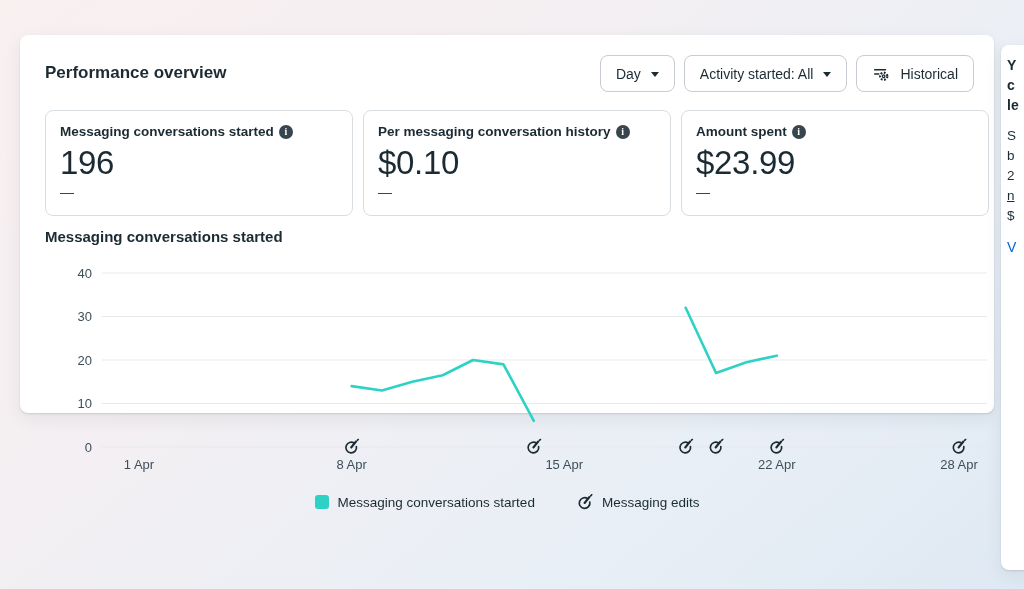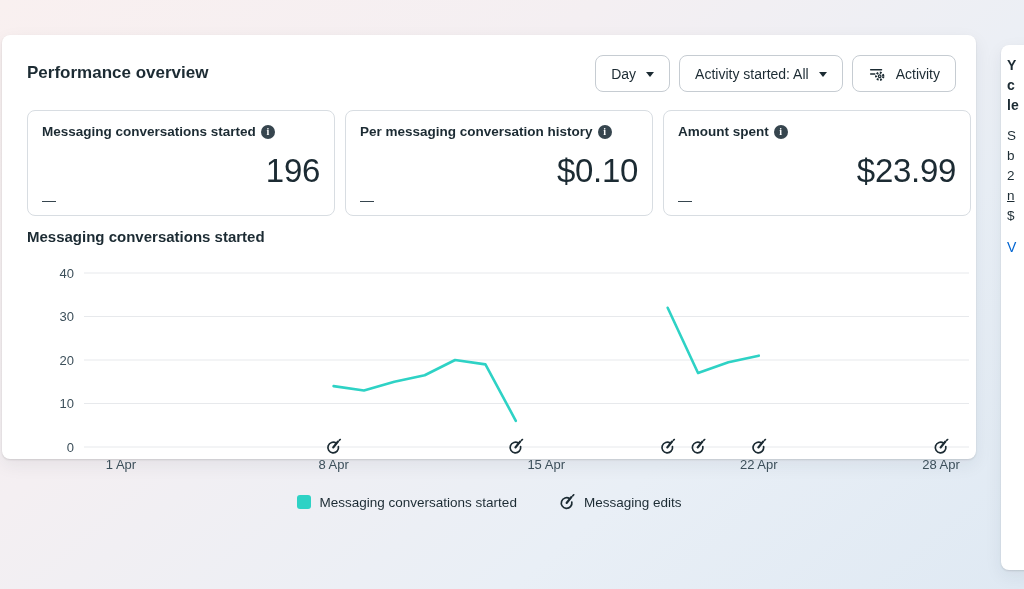--- a/index.html
+++ b/index.html
@@ -4,21 +4,21 @@
 <style>
   * { margin:0; padding:0; box-sizing:border-box; }
   html,body { width:1024px; height:589px; overflow:hidden; }
   body {
     font-family:"Liberation Sans", sans-serif;
     color:#1c2b33;
     background:linear-gradient(140deg,#f9f0f0 0%,#f4eff2 35%,#e9eff6 70%,#dfe9f3 100%);
     position:relative;
   }
   .main-card {
-    position:absolute; left:2px; top:35px; width:974px; height:424px;
+    position:absolute; left:20px; top:35px; width:974px; height:378px;
     background:#ffffff; border-radius:8px;
     box-shadow:0 1px 2px rgba(0,0,0,.12), 0 6px 18px rgba(28,43,51,.07);
   }
   
   .card-header { position:absolute; top:20px; left:25px; right:20px; display:flex; align-items:flex-start; justify-content:space-between; }
   .page-title { font-size:17px; font-weight:700; padding-top:8px; }
   .controls { display:flex; gap:9px; }
   .btn {
     display:flex; align-items:center; gap:10px; height:37px; padding:4px 15px;
     background:#fff; border:1px solid #c6ccd2; border-radius:8px;
@@ -28,21 +28,21 @@
   .btn .icon-slot { display:flex; align-items:center; }
   
   .metric-row { position:absolute; top:75px; left:25px; width:944px; height:106px; display:flex; gap:10px; }
   .metric-card { flex:1; border:1px solid #d8dde2; border-radius:8px; padding:13px 14px 10px; background:#fff; }
   .metric-label { display:flex; align-items:center; gap:5px; font-size:13.5px; font-weight:700; line-height:16px; }
   .info-icon {
     width:14px; height:14px; border-radius:50%; background:#36454e; color:#fff;
     font-size:10px; font-weight:700; line-height:14px; text-align:center; flex:0 0 auto;
     font-family:"Liberation Serif", serif;
   }
-  .metric-value { font-size:33px; font-weight:400; letter-spacing:-0.3px; margin-top:13px; line-height:36px;text-align:right; }
+  .metric-value { font-size:33px; font-weight:400; letter-spacing:-0.3px; margin-top:5px; line-height:36px; }
   .metric-delta { font-size:14px; color:#36454e; margin-top:3px; }
   
   .chart-title { position:absolute; top:193px; left:25px; font-size:15px; font-weight:700; }
   .chart-wrap { position:absolute; top:224px; left:20px; width:952px; height:224px; }
   .chart-wrap svg { display:block; }
   .chart-wrap text { font-family:"Liberation Sans", sans-serif; }
   
   .legend { position:absolute; top:459px; left:0; right:0; display:flex; justify-content:center; align-items:center; gap:12px; font-size:13.5px; }
   .legend-group { display:flex; align-items:center; gap:9px; }
   .legend-gap { width:18px; }
@@ -88,21 +88,21 @@
       </button>
       <button class="btn">
         <span class="icon-slot">
           <svg width="18" height="18" viewBox="0 0 20 20" fill="none">
             <path d="M3 5.2 H15" stroke="#1c2b33" stroke-width="1.7" stroke-linecap="round"></path>
             <path d="M3 10 H7.5" stroke="#1c2b33" stroke-width="1.7" stroke-linecap="round"></path>
             <circle cx="13" cy="12.5" r="4" stroke="#1c2b33" stroke-width="2.4" stroke-dasharray="2 1.7" fill="none"></circle>
             <circle cx="13" cy="12.5" r="1.4" stroke="#1c2b33" stroke-width="1.4" fill="none"></circle>
           </svg>
         </span>
-        <span>Activity</span>
+        <span>Historical</span>
       </button>
     </div>
   </div>
 
   <div class="metric-row">
     <div class="metric-card">
       <div class="metric-label">
         <span>Messaging conversations started</span>
         <span class="info-icon">i</span>
       </div>

